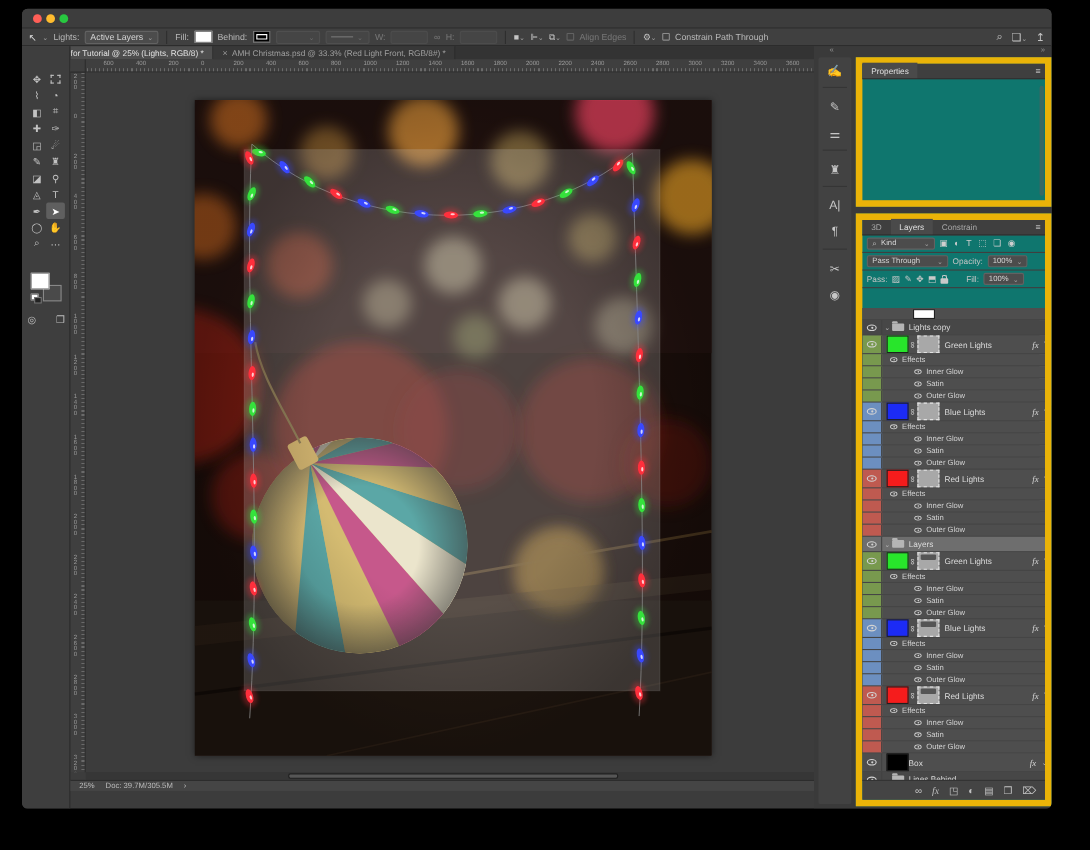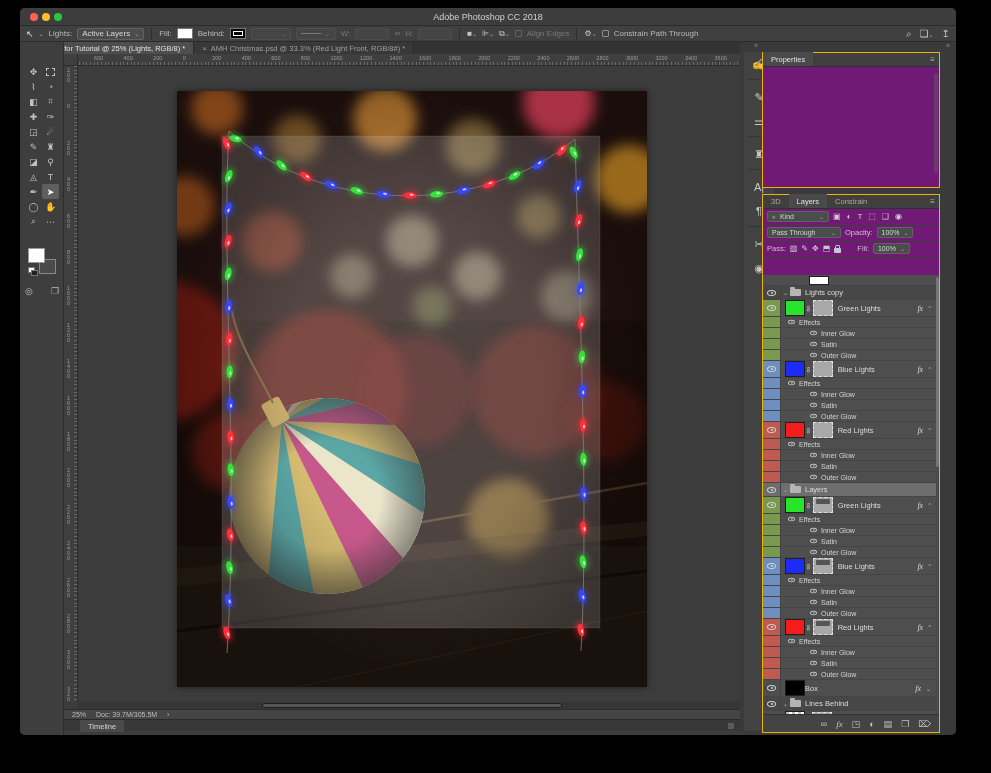--- a/index.html
+++ b/index.html
@@ -74,21 +74,21 @@
   .timeline .tab{position:absolute;left:16px;top:0;height:12px;background:#4a4a4a;display:flex;
     align-items:center;padding:0 8px;font-size:7.5px;color:#d5d5d5;}
   .timeline .sq{position:absolute;right:6px;top:3px;width:6px;height:6px;background:#5a5a5a;}
   
   .rightdock{position:absolute;left:720px;top:34px;width:216px;bottom:0;background:#3a3a3a;}
   .dockhead{position:absolute;left:0;top:0;width:100%;height:8px;color:#8f8f8f;font-size:7px;}
   .iconstrip{position:absolute;left:4px;top:10px;width:30px;bottom:4px;background:#424242;border-radius:2px;}
   .iconstrip .di{width:30px;height:24px;display:flex;align-items:center;justify-content:center;
     color:#c6c6c6;font-size:11px;}
   .iconstrip .gap{height:6px;border-top:1px solid #353535;margin:3px 4px 0 4px;}
-  .panel{position:absolute;left:22px;width:178px;background:#701a75;border:1px solid #eab308;}
+  .panel{position:absolute;left:38px;width:178px;background:#0f766e;border:6px solid #eab308;}
   .p-props{top:10px;height:136px;}
   .p-layers{top:152px;bottom:2px;}
   .ptabs{height:14px;background:#3f3f3f;display:flex;align-items:flex-end;border-bottom:1px solid #303030;}
   .ptab{height:14px;display:flex;align-items:center;padding:0 8px;font-size:7.5px;color:#a8a8a8;}
   .ptab.active{background:#4a4a4a;color:#e0e0e0;}
   .pmenu{margin-left:auto;margin-right:4px;color:#b5b5b5;font-size:8px;align-self:center;}
   .noprops{padding:6px;font-size:7.5px;color:#cfcfcf;font-weight:bold;}
   .pscroll{position:absolute;right:1px;top:20px;width:4px;height:100px;background:#5e5e5e;border-radius:2px;opacity:.5;}
   
   .lrow{display:flex;align-items:center;gap:4px;padding:0 4px;height:16px;border-bottom:1px solid #3f3f3f;color:#c5c5c5;font-size:7.5px;}
@@ -129,21 +129,20 @@
 </style>
 </head>
 <body>
 
 <div class="window">
 
   <div class="titlebar">
     <div class="tl" style="left:10px;background:#ff5f57"></div>
     <div class="tl" style="left:22px;background:#febc2e"></div>
     <div class="tl" style="left:34px;background:#28c840"></div>
-    <div class="t-title">Adobe Photoshop CC 2018</div>
   </div>
 
   <div class="optionsbar">
     <span class="ob-tool">↖</span>
     <span class="caret">⌄</span>
     <span>Lights:</span>
     <span class="dd">
       <span>Active Layers</span>
         <span class="caret">⌄</span>
       </span>
@@ -662,24 +661,20 @@
     </div>
   <div class="hscroll">
       <div class="thumb"></div>
     </div>
 
   <div class="statusbar">
     <span>25%</span>
     <span>Doc: 39.7M/305.5M</span>
     <span>›</span>
   </div>
-  <div class="timeline">
-    <div class="tab">Timeline</div>
-    <div class="sq"></div>
-  </div>
 
   <div class="rightdock">
     <div class="dockhead">
         <span style="position:absolute;left:14px">«</span>
       <span style="position:absolute;right:6px">»</span>
       </div>
     <div class="iconstrip" id="iconstrip">
         <div class="di">✍</div>
         <div class="gap"></div>
         <div class="di">✎</div>

